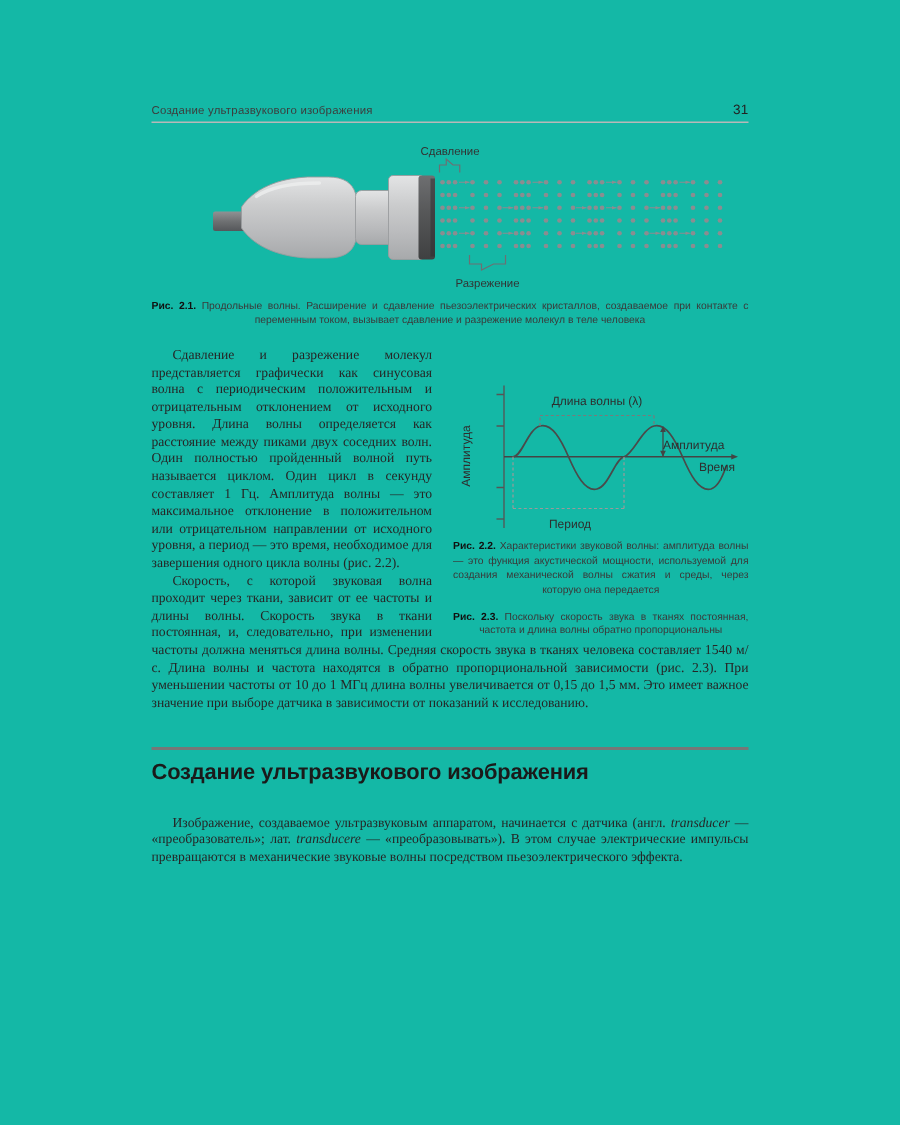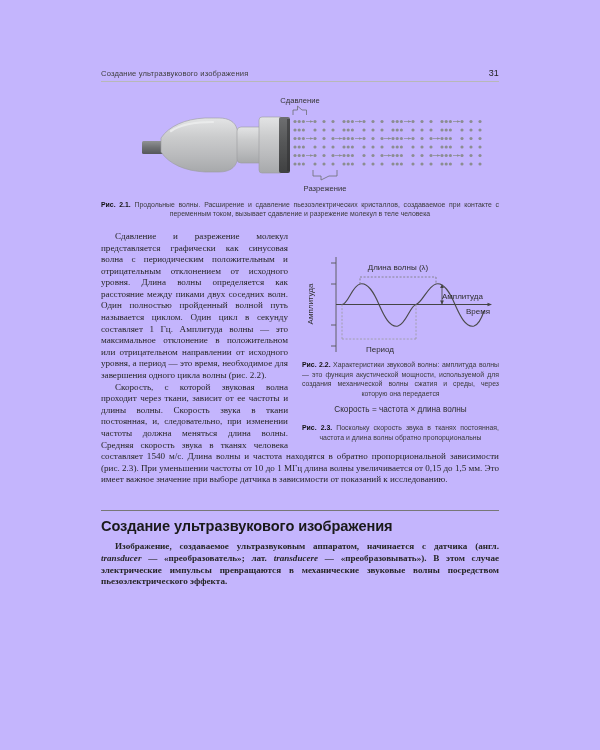--- a/index.html
+++ b/index.html
@@ -14,21 +14,21 @@
     font-family: "Liberation Serif", "DejaVu Serif", serif;
     color: #2b2b2b;
     position: relative;
   }
 
   .page {
     position: absolute;
     left: 0; top: 0;
     width: 600px;
     height: 750px;
-    background: #c4b5fd;
+    background: #14b8a6;
   }
 
   .content {
     position: absolute;
     left: 101px;
     top: 0;
     width: 398px;
   }
 
   
@@ -136,22 +136,21 @@
   }
   .section-title {
     font-family: "Liberation Sans", "DejaVu Sans", sans-serif;
     font-weight: bold;
     font-size: 14.6px;
     color: #1a1a1a;
     margin-top: 7px;
     letter-spacing: -0.1px;
   }
   .after-heading {
-    margin-top: 7px;
-    font-weight: bold;
+    margin-top: 20px;
   }
   .after-heading i { font-style: italic; }
 </style>
 </head>
 <body>
 
 <div class="page">
   <div class="content">
 
     <div class="running-head">
@@ -466,21 +465,20 @@
             <text x="176" y="61" text-anchor="middle" font-family="Liberation Sans, DejaVu Sans, sans-serif" font-size="8" fill="#2e2e2e">Время</text>
             <text x="78" y="99" text-anchor="middle" font-family="Liberation Sans, DejaVu Sans, sans-serif" font-size="8" fill="#2e2e2e">Период</text>
           </svg>
 
         </div>
 
         <div class="caption cap-22">
           <b>Рис. 2.2.</b><span> Характеристики звуковой волны: амплитуда волны — это функция акустической мощности, используемой для создания механической волны сжатия и среды, через которую она передается</span>
         </div>
 
-        <div class="formula-words">Скорость = частота × длина волны</div>
 
         <div class="caption cap-23">
           <b>Рис. 2.3.</b><span> Поскольку скорость звука в тканях постоянная, частота и длина волны обратно пропорциональны</span>
         </div>
       </div>
 
       <p class="indent">Сдавление и разрежение молекул представляется графически как синусовая волна с периодическим положительным и отрицательным отклонением от исходного уровня. Длина волны определяется как расстояние между пиками двух соседних волн. Один полностью пройденный волной путь называется циклом. Один цикл в секунду составляет 1 Гц. Амплитуда волны — это максимальное отклонение в положительном или отрицательном направлении от исходного уровня, а период — это время, необходимое для завершения одного цикла волны (рис. 2.2).</p>
       <p class="indent">Скорость, с которой звуковая волна проходит через ткани, зависит от ее частоты и длины волны. Скорость звука в ткани постоянная, и, следовательно, при изменении частоты должна меняться длина волны. Средняя скорость звука в тканях человека составляет 1540 м/с. Длина волны и частота находятся в обратно пропорциональной зависимости (рис. 2.3). При уменьшении частоты от 10 до 1 МГц длина волны увеличивается от 0,15 до 1,5 мм. Это имеет важное значение при выборе датчика в зависимости от показаний к исследованию.</p>
     </div>
 

